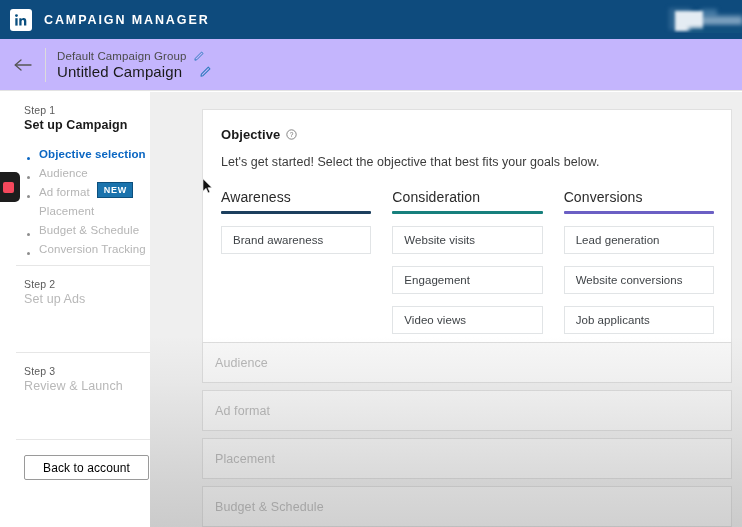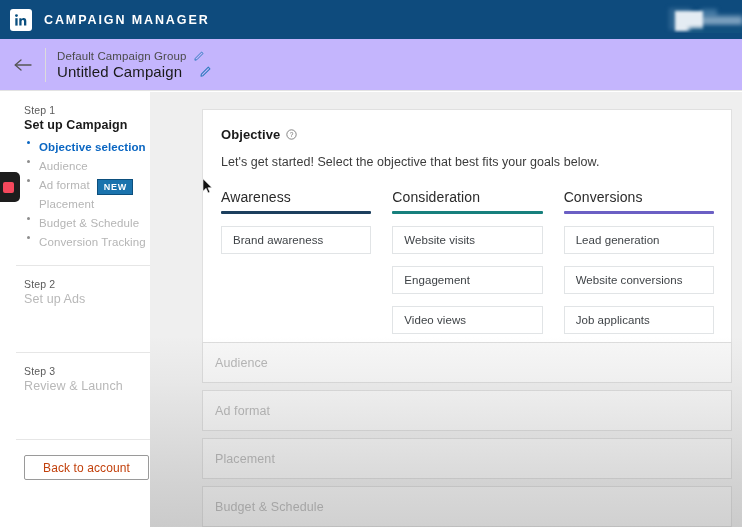--- a/index.html
+++ b/index.html
@@ -115,21 +115,21 @@
     letter-spacing: .15px;
   }
   .step-title {
     font-size: 12.5px; color: #1a1a1a;
     font-weight: bold; margin-top: 2px;
     letter-spacing: .1px;
   }
   .step-title.muted { color: #b8b8b8; font-weight: normal; }
   .substeps { margin-top: 9px; }
   .substep {
-    display: flex; align-items: flex-start;
+    display: flex; align-items: flex-end;
     height: 19px; font-size: 11.5px;
     letter-spacing: .1px;
   }
   .bullet {
     width: 3px; height: 3px; border-radius: 50%;
     background: #8d8d8d; margin: 0 9px 0 3px;
     flex: 0 0 auto;
   }
   .bullet.active { background: #0a66c2; }
   .bullet.hidden { background: transparent; }
@@ -143,21 +143,21 @@
     letter-spacing: .7px;
     padding: 2px 5px 2px 6px;
     border: 1px solid #0c4f7d;
   }
   .back-btn {
     margin: 15px 8px 0 8px;
     height: 25px;
     border: 1px solid #9a9a9a;
     border-radius: 2px;
     background: #ffffff;
-    color: #c2410c;
+    color: #000000;
     font-size: 12px;
     font-family: "Liberation Sans", sans-serif;
     cursor: pointer;
     width: 125px;
     letter-spacing: .1px;
   }
 
   
   .main {
     position: absolute; left: 150px; top: 92px;

